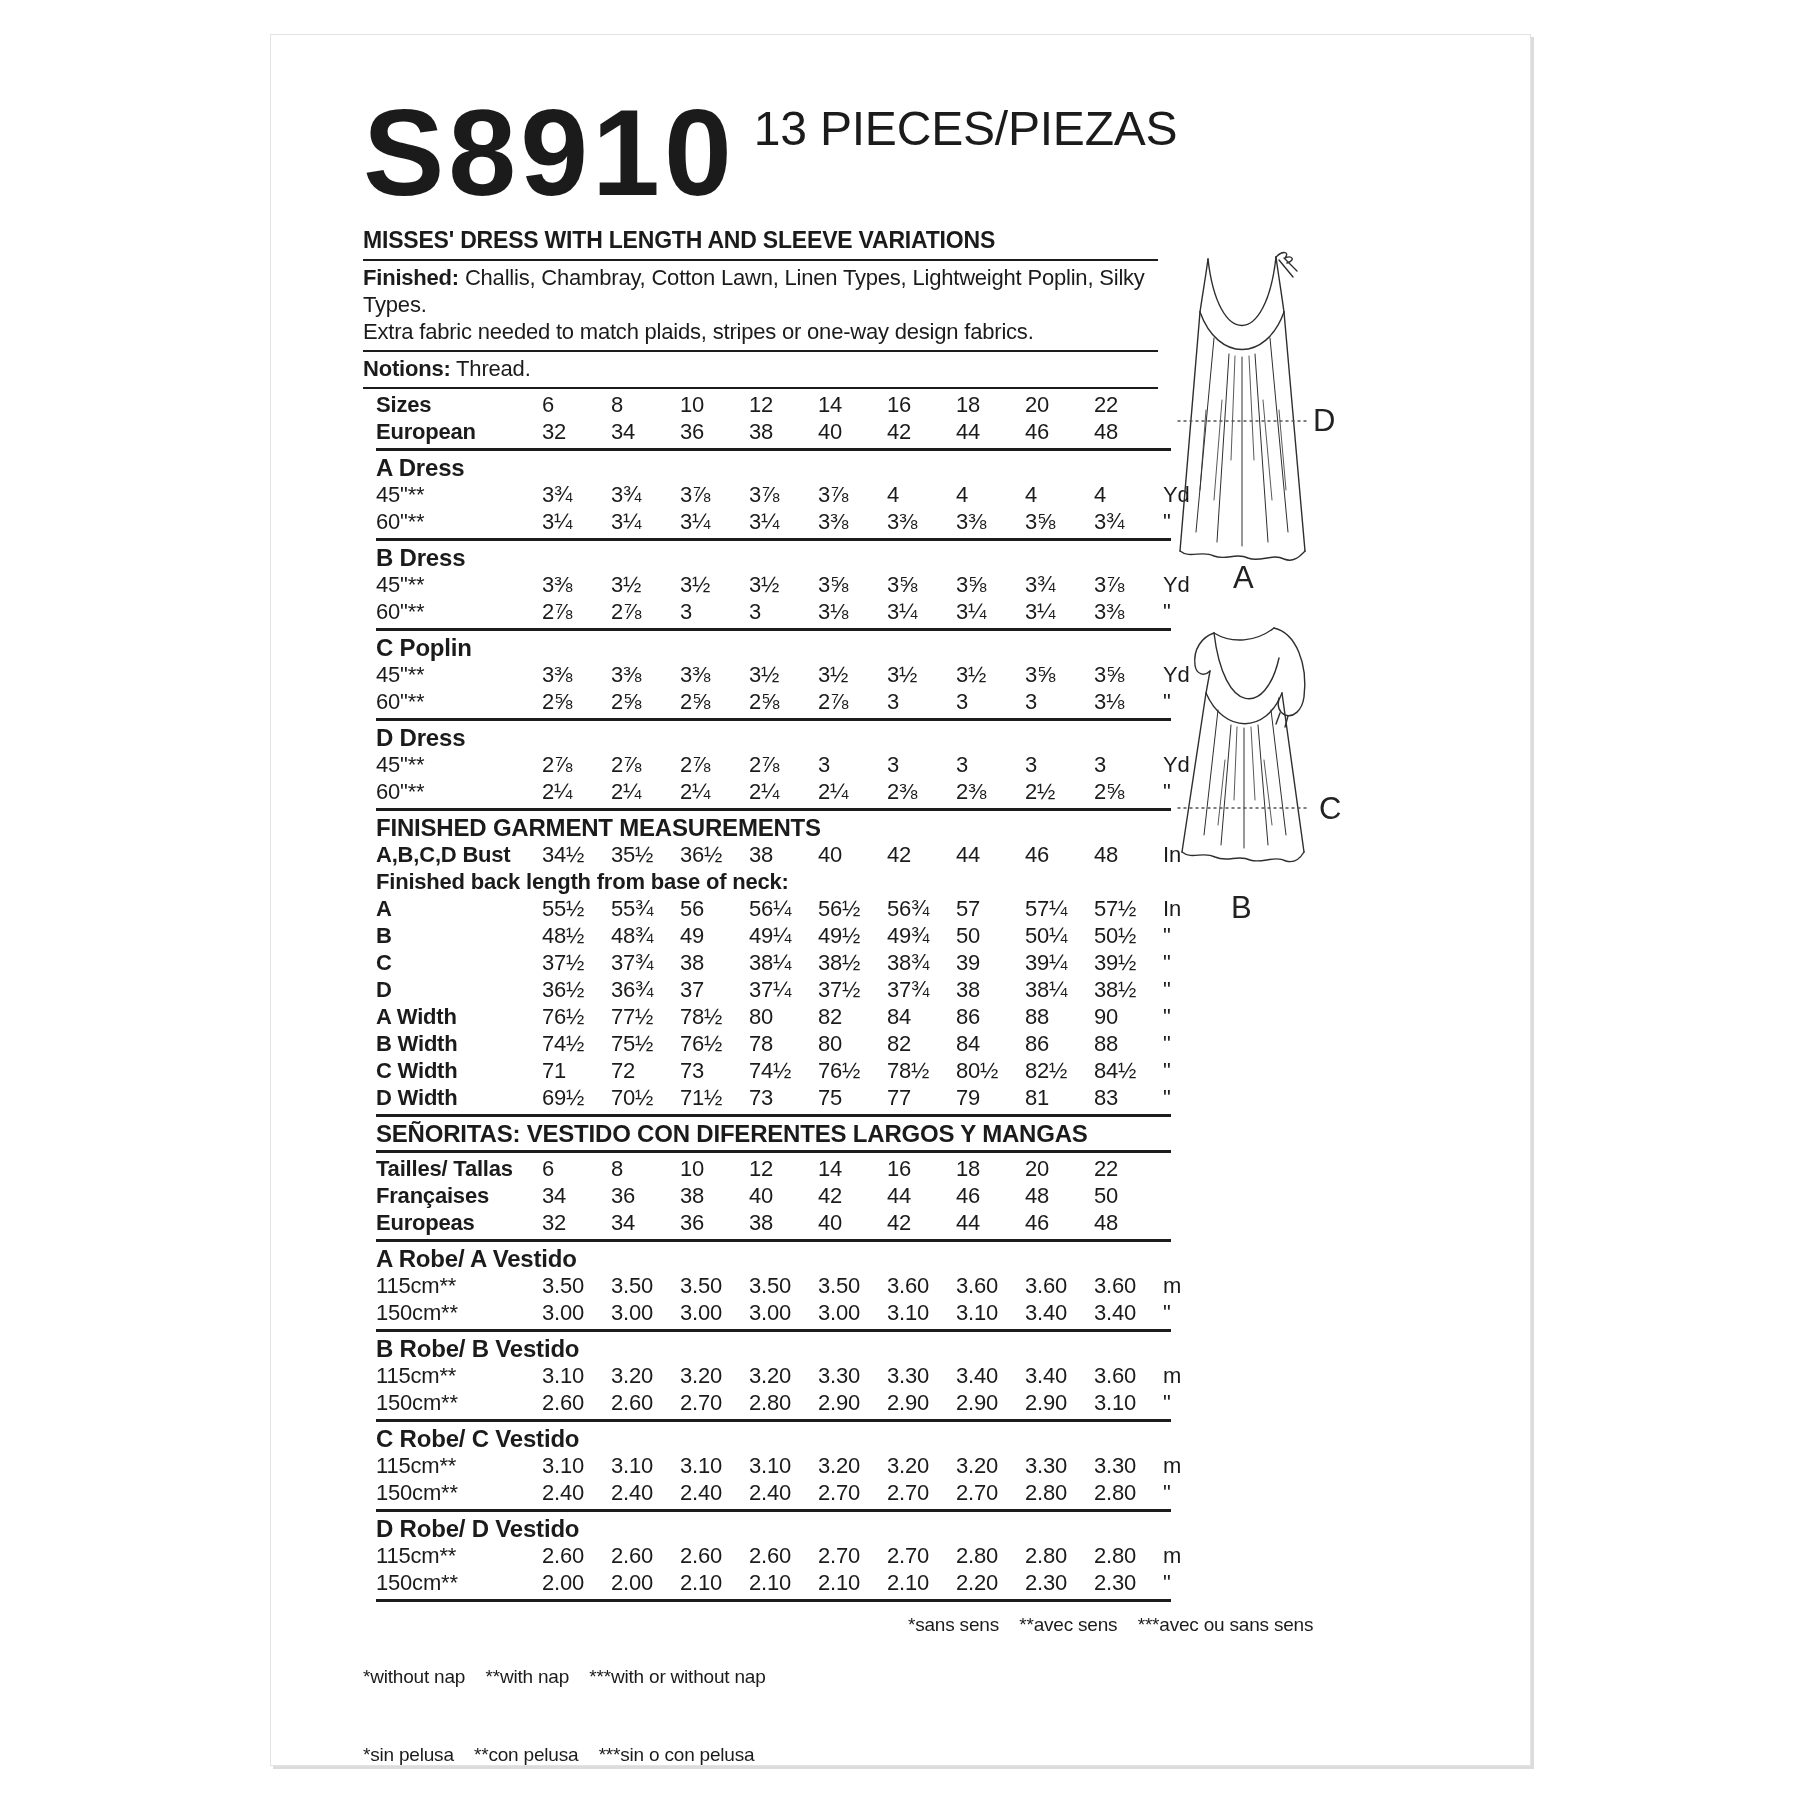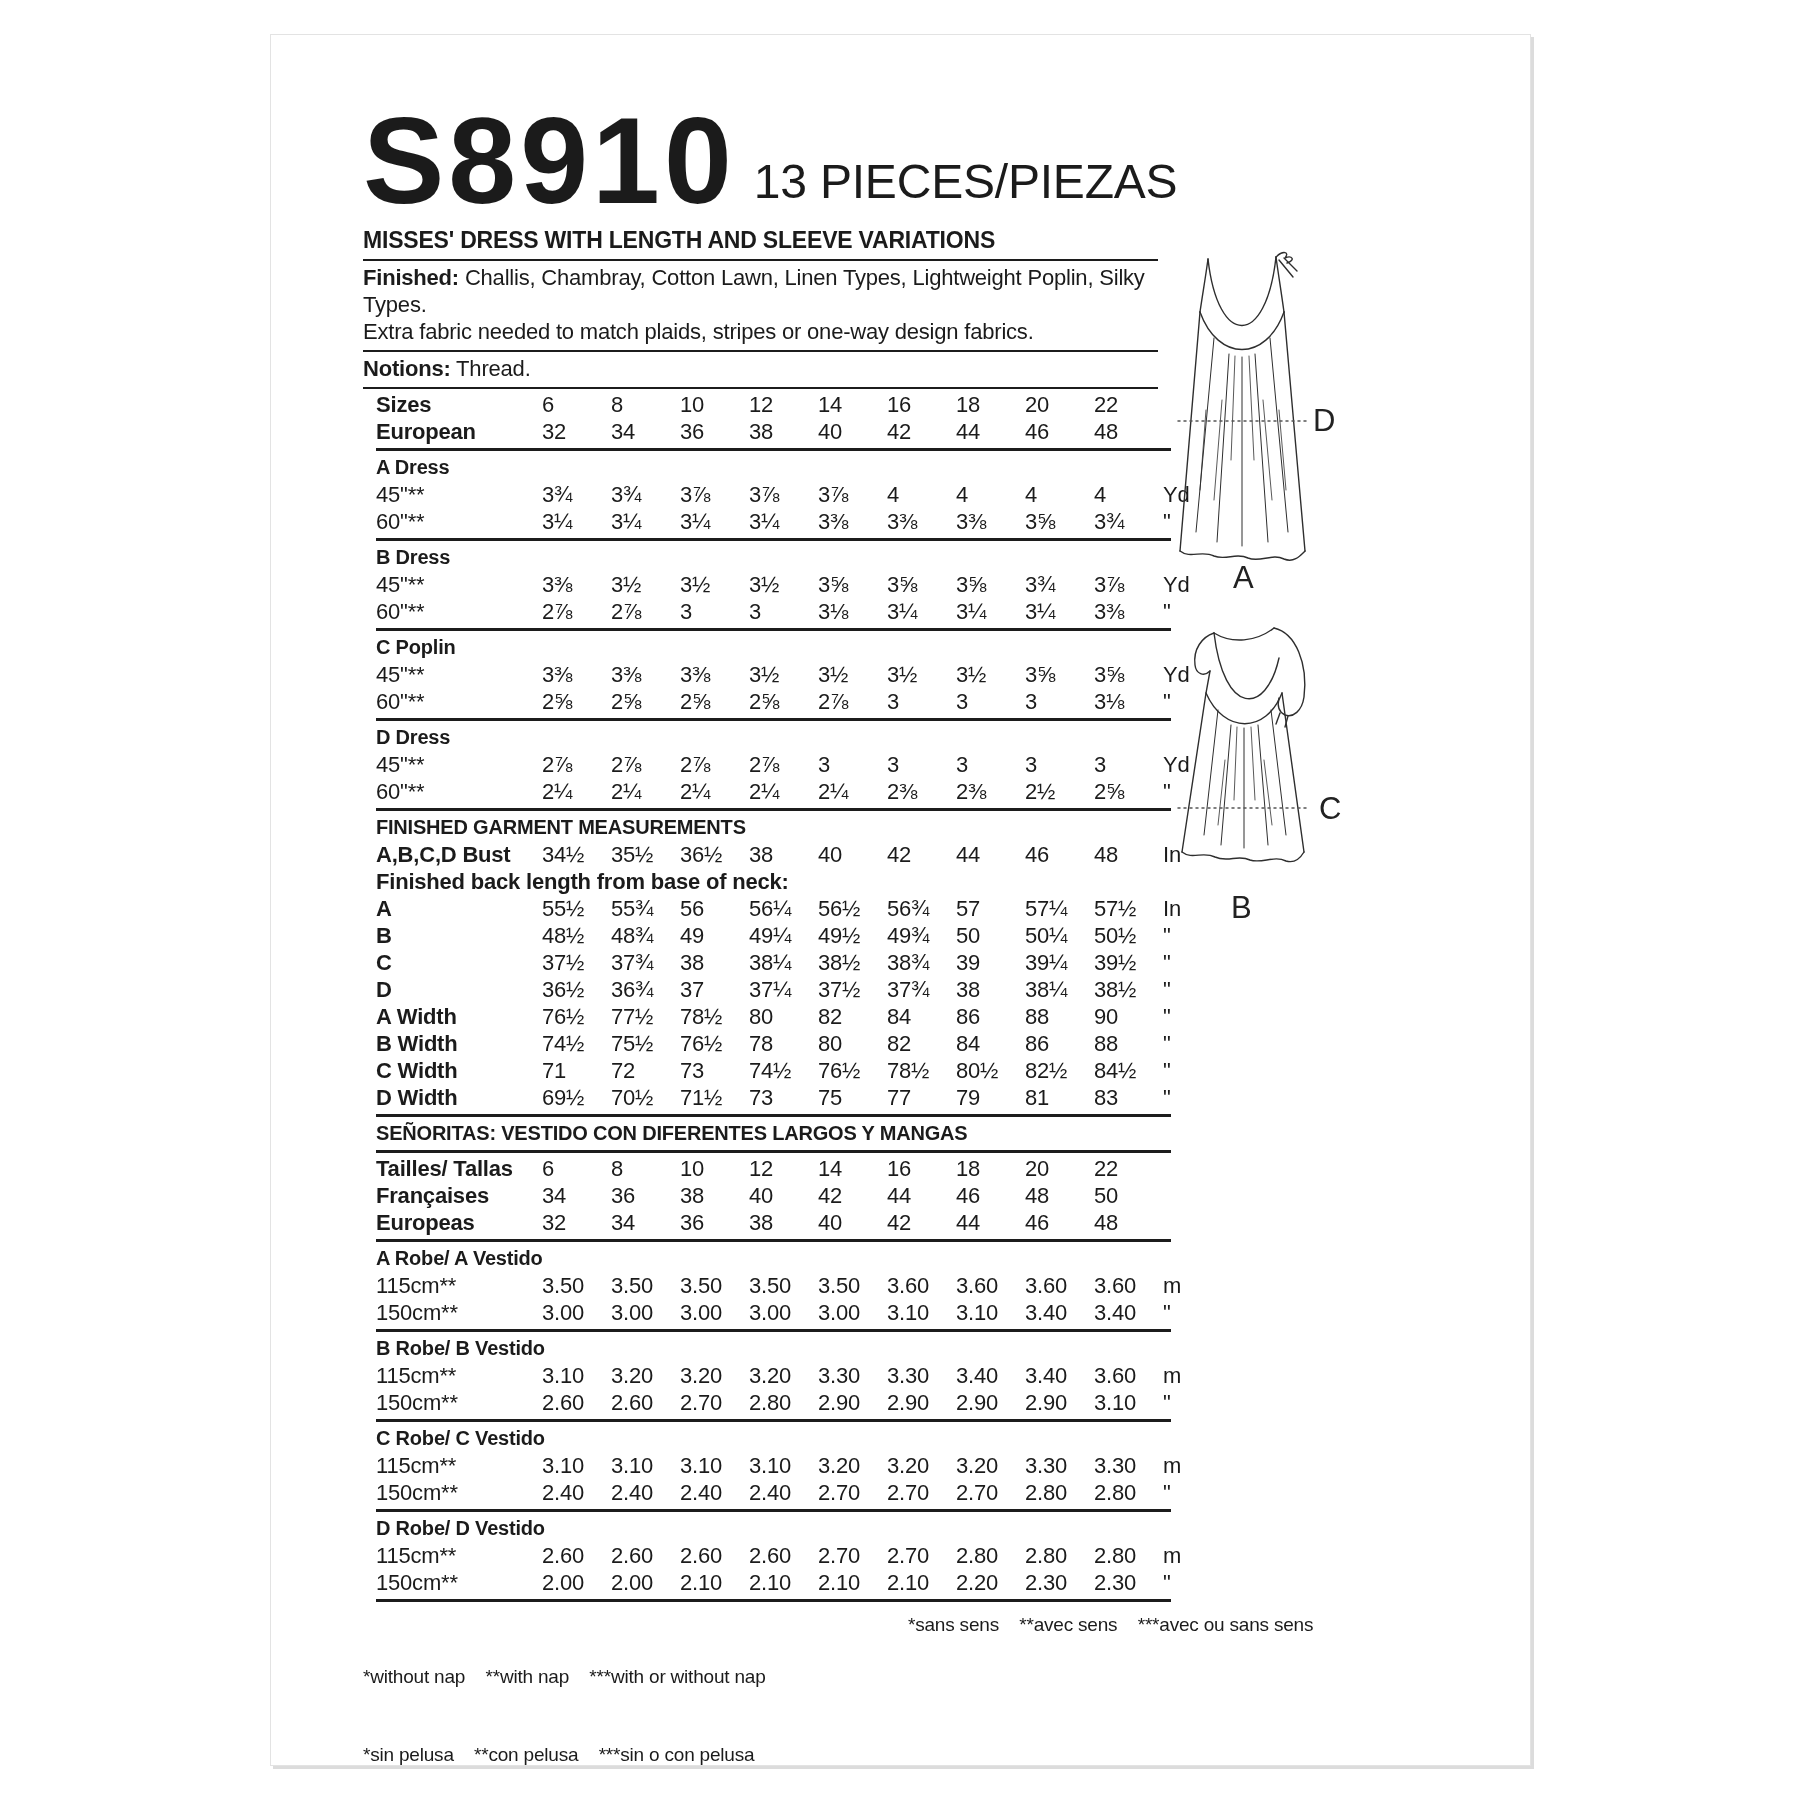--- a/index.html
+++ b/index.html
@@ -1,31 +1,31 @@
 <!DOCTYPE html>
 <html><head>
 <meta charset="utf-8">
 <style>
   html,body{margin:0;padding:0;}
   body{width:1800px;height:1800px;background:#ffffff;font-family:"Liberation Sans",sans-serif;color:#1b1b1b;}
   .page{position:absolute;left:270px;top:34px;width:1259px;height:1730px;background:#fff;
         border:1px solid #e3e3e3;box-shadow:3px 3px 0 #dcdcdc;}
   .content{position:absolute;left:92px;top:0;width:795px;letter-spacing:-0.2px;}
 
-  .title-row{margin-top:70px;height:106px;display:flex;align-items:flex-end;gap:18px;}
+  .title-row{margin-top:70px;height:106px;display:flex;align-items:flex-start;gap:18px;}
   .pattern-no{font-size:122px;font-weight:700;line-height:0.80;letter-spacing:4px;}
   .pieces{font-size:48px;line-height:1;padding-bottom:5px;white-space:nowrap;}
 
   .desc{margin-top:16px;font-size:23px;font-weight:700;padding-bottom:5px;border-bottom:2px solid #1c1c1c;}
   .note-block{font-size:22px;line-height:27px;padding:3px 0 5px;border-bottom:2px solid #1c1c1c;}
   .b{font-weight:700;}
 
   #size-table{margin-top:0;}
   .section{width:795px;padding:2px 0 3px;border-bottom:3px solid #1c1c1c;margin-left:13px;}
-  .sec-heading{font-size:20px;font-weight:700;height:28px;line-height:29px;}
+  .sec-heading{font-size:24px;font-weight:700;height:28px;line-height:29px;}
   .sub-heading{font-size:22px;font-weight:700;height:27px;line-height:27px;}
   .trow{display:grid;grid-template-columns:166px repeat(9,69px) 52px;height:27px;line-height:27px;font-size:22px;}
   .trow .lab{white-space:nowrap;}
   .trow.boldlab .lab{font-weight:700;}
   .trow .val,.trow .unit{white-space:nowrap;}
 
   .footnotes{margin-top:10px;width:1010px;display:flex;font-size:19px;line-height:26px;}
   .fn-left{width:545px;white-space:pre;}
   .fn-right{white-space:pre;}
 

